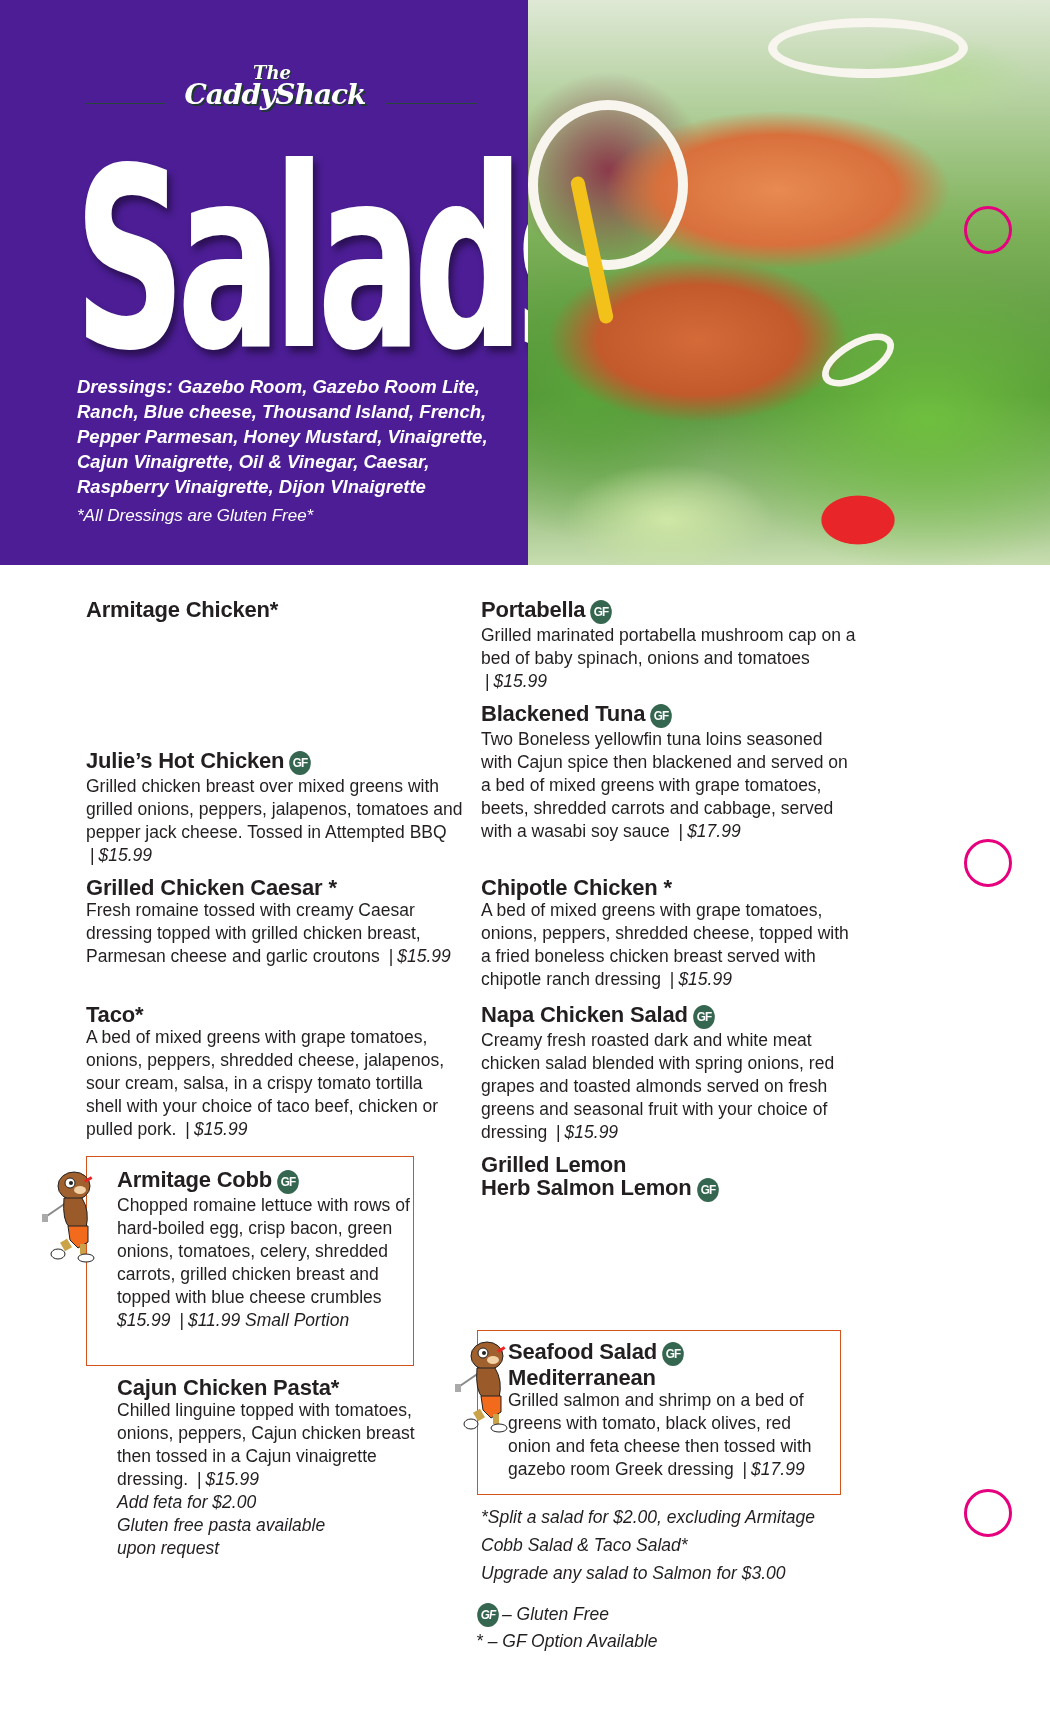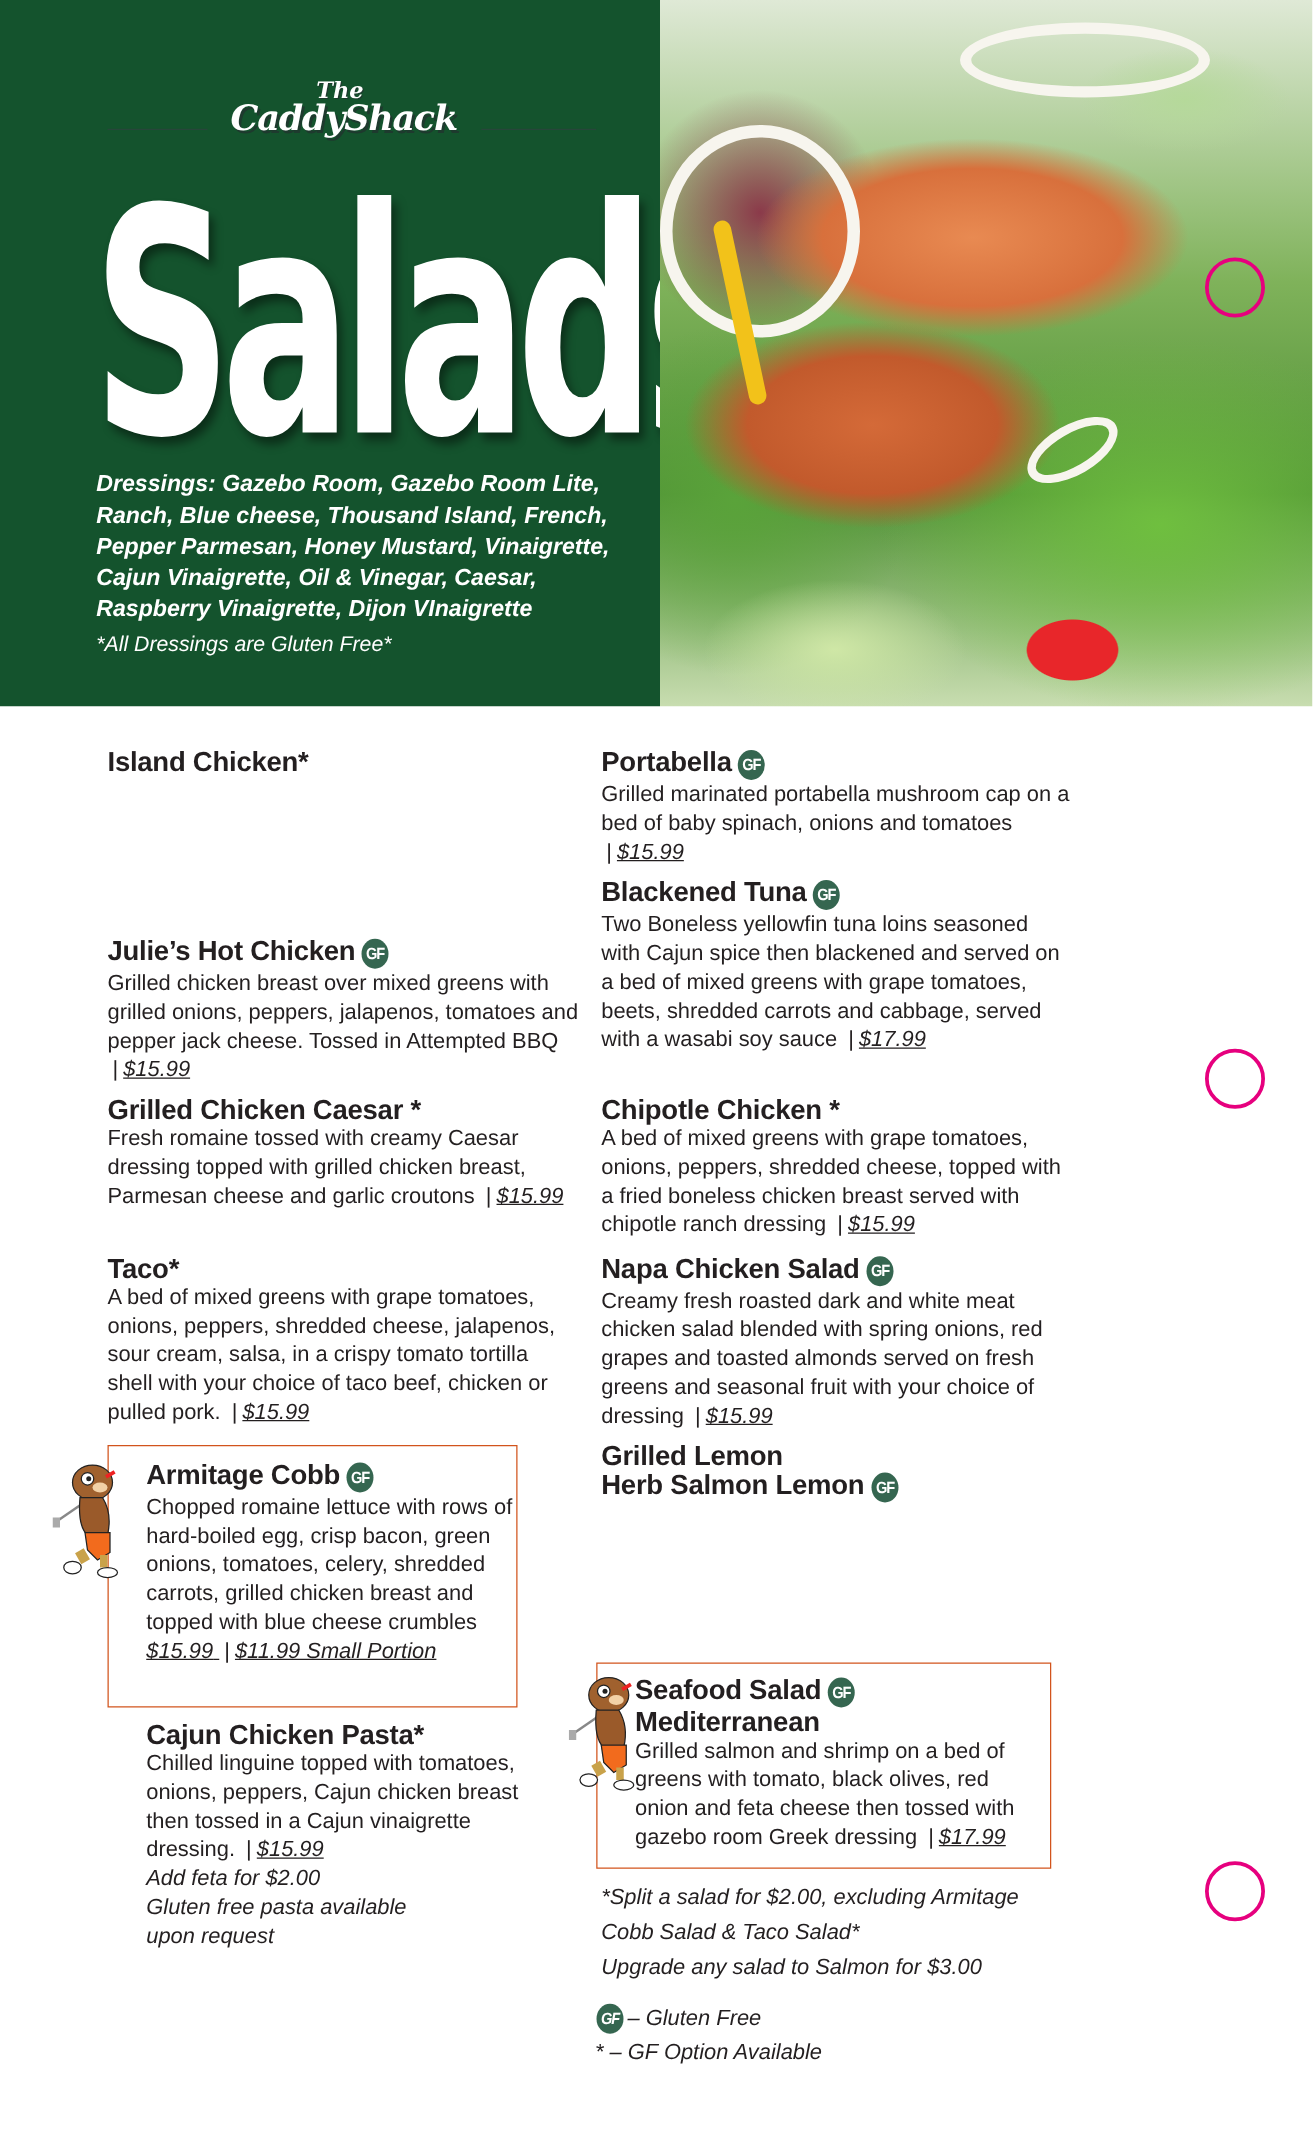--- a/index.html
+++ b/index.html
@@ -1,21 +1,21 @@
 <!DOCTYPE html>
 <html><head>
 <meta charset="utf-8">
 <style>
   * { box-sizing: border-box; margin: 0; padding: 0; }
   html, body { width: 1050px; height: 1725px; background: #ffffff; overflow: hidden; }
   body { position: relative; font-family: "Liberation Sans", "DejaVu Sans", sans-serif; color: #231f20; }
 
   
   .header { position: absolute; left: 0; top: 0; width: 1050px; height: 565px; }
-  .green-panel { position: absolute; left: 0; top: 0; width: 528px; height: 565px; background: #14532d; }
+  .green-panel { position: absolute; left: 0; top: 0; width: 528px; height: 565px; background: #4c1d95; }
   .photo { position: absolute; left: 528px; top: 0; width: 522px; height: 565px; overflow: hidden;
     background:
       radial-gradient(ellipse 150px 80px at 140px 520px, #cfe7a6 0%, rgba(207,231,166,0) 70%),
       radial-gradient(ellipse 60px 40px at 330px 520px, #e8262a 0%, #e8262a 60%, rgba(232,38,42,0) 62%),
       radial-gradient(ellipse 240px 110px at 250px 190px, #e88a52 0%, #d8703c 50%, rgba(216,112,60,0) 72%),
       radial-gradient(ellipse 200px 110px at 170px 340px, #d46a38 0%, #c25a2c 50%, rgba(194,90,44,0) 75%),
       radial-gradient(ellipse 120px 60px at 420px 80px, #b5d99a 0%, rgba(181,217,154,0) 70%),
       radial-gradient(ellipse 140px 140px at 80px 170px, #8b3a4a 0%, rgba(139,58,74,0) 70%),
       radial-gradient(ellipse 200px 200px at 60px 400px, #5aa33a 0%, rgba(90,163,58,0) 70%),
       radial-gradient(ellipse 300px 200px at 400px 420px, #6fbf3f 0%, rgba(111,191,63,0) 75%),
@@ -38,21 +38,21 @@
     transform: scaleX(0.62); transform-origin: left top;
     text-shadow: 6px 6px 10px rgba(0,0,0,0.45); }
   .dressings { position: absolute; left: 77px; top: 374px; width: 440px;
     font-style: italic; font-weight: bold; font-size: 18.5px; line-height: 25px; color: #fff; }
   .gf-note { position: absolute; left: 77px; top: 506px; font-style: italic; font-size: 17px; color: #fff; }
 
   
   .item { position: absolute; width: 380px; }
   .item-name { font-weight: bold; font-size: 22px; line-height: 23px; color: #231f20; letter-spacing: -0.2px; }
   .item-desc { font-size: 17.5px; line-height: 23px; color: #231f20; }
-  .price { font-style: italic; text-decoration: underline; }
+  .price { font-style: italic; }
   .sep { padding: 0 4px; }
   .gf { display: inline-block; width: 24px; height: 24px; border-radius: 50%; background: #356650; color: #fff;
     font-size: 13px; font-weight: bold; line-height: 24px; text-align: center; vertical-align: 1px; margin-left: 4px;
     letter-spacing: -1px; transform: scaleX(0.9); }
   .italic { font-style: italic; }
 
   .boxed { position: absolute; border: 1.5px solid #d2541c; }
 
   .gopher { position: absolute; width: 64px; height: 100px; }
 
@@ -78,21 +78,21 @@
     <div class="onion" style="left:290px;top:340px;width:80px;height:40px;border-width:7px;transform:rotate(-30deg);"></div>
     <div class="pepper" style="left:57px;top:175px;"></div>
   </div>
 </div>
 
 <div class="pink-circle" style="left:964px;top:206px;"></div>
 <div class="pink-circle" style="left:964px;top:839px;"></div>
 <div class="pink-circle" style="left:964px;top:1489px;"></div>
 
 <div class="item" style="left:86px;top:598px;">
-  <div class="item-name">Island Chicken*</div>
+  <div class="item-name">Armitage Chicken*</div>
 </div>
 
 <div class="item" style="left:86px;top:749px;">
   <div class="item-name"><span>Julie’s Hot Chicken</span><span class="gf">GF</span></div>
   <div class="item-desc"><span>Grilled chicken breast over mixed greens with grilled onions, peppers, jalapenos, tomatoes and pepper jack cheese. Tossed in Attempted BBQ</span> <span class="sep">|</span><span class="price">$15.99</span></div>
 </div>
 
 <div class="item" style="left:86px;top:876px;">
   <div class="item-name">Grilled Chicken Caesar *</div>
   <div class="item-desc"><span>Fresh romaine tossed with creamy Caesar dressing topped with grilled chicken breast, Parmesan cheese and garlic croutons</span> <span class="sep">|</span><span class="price">$15.99</span></div>

